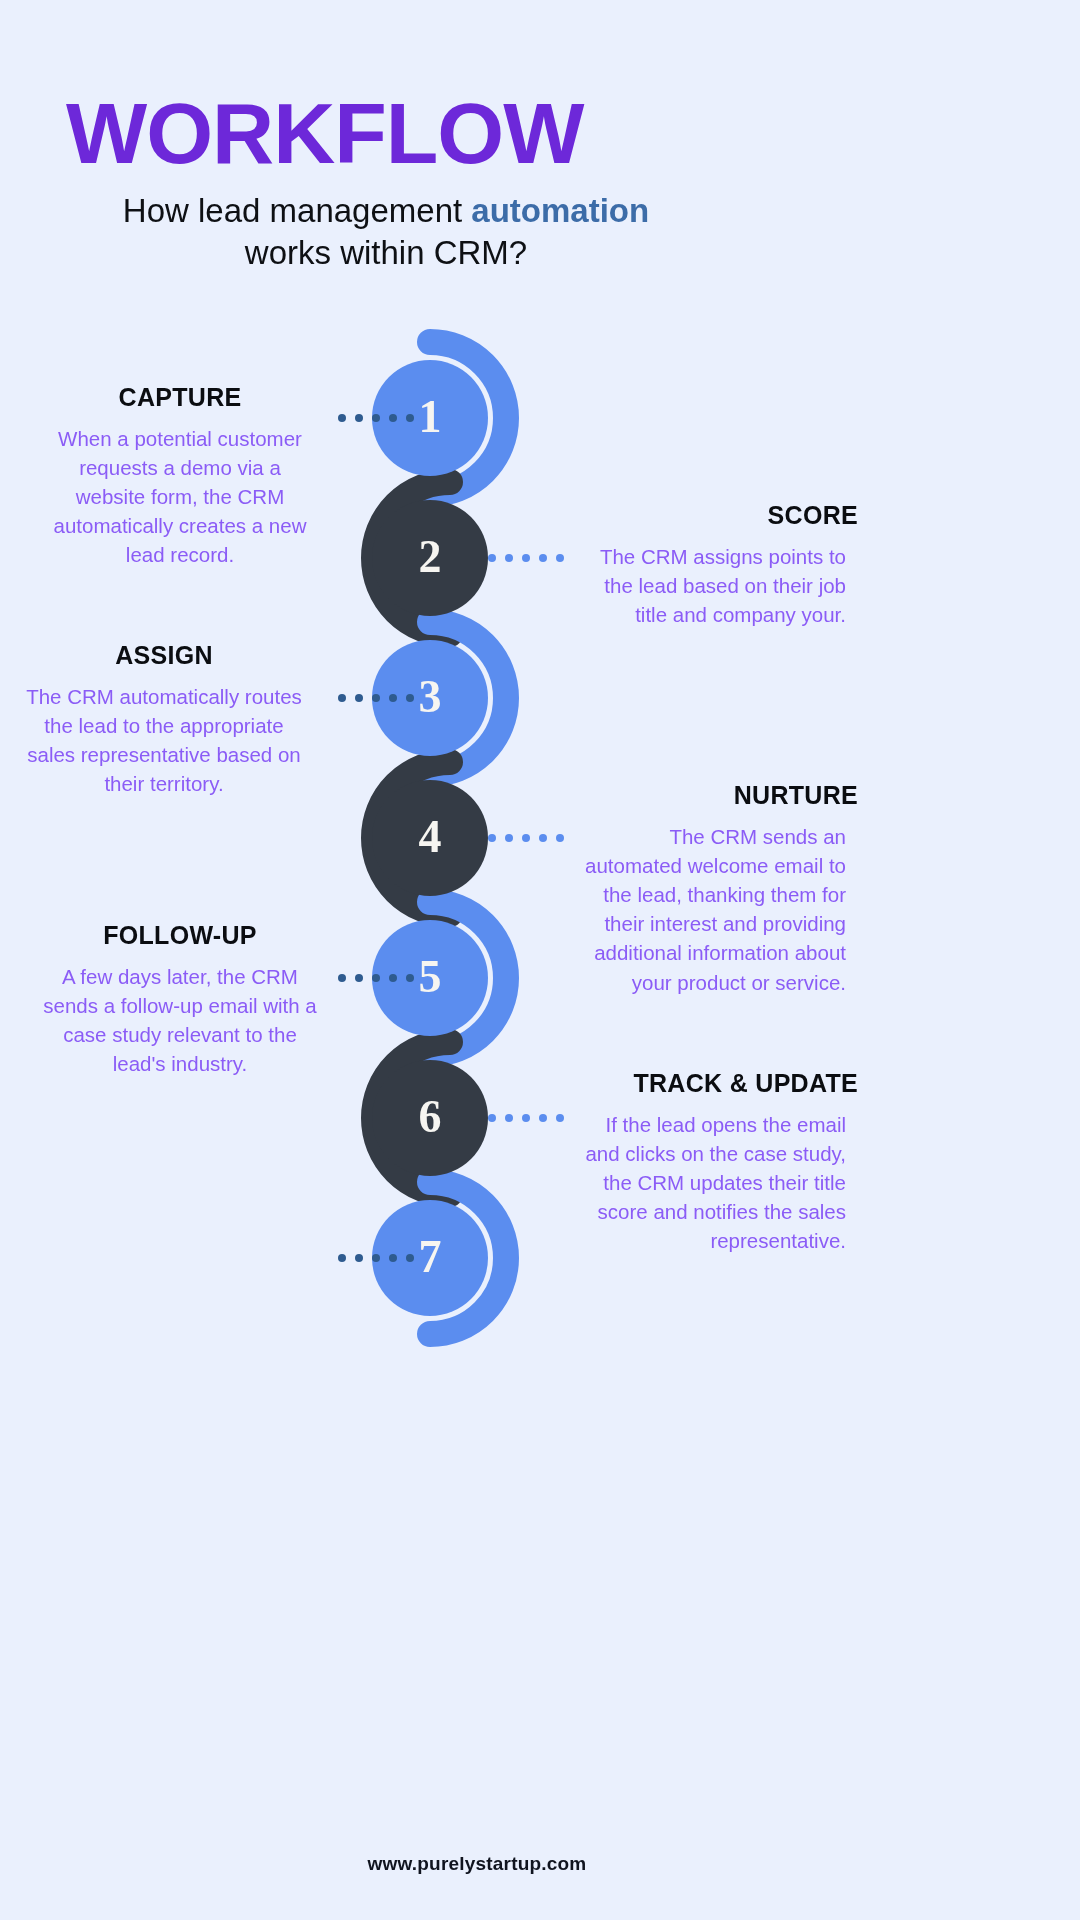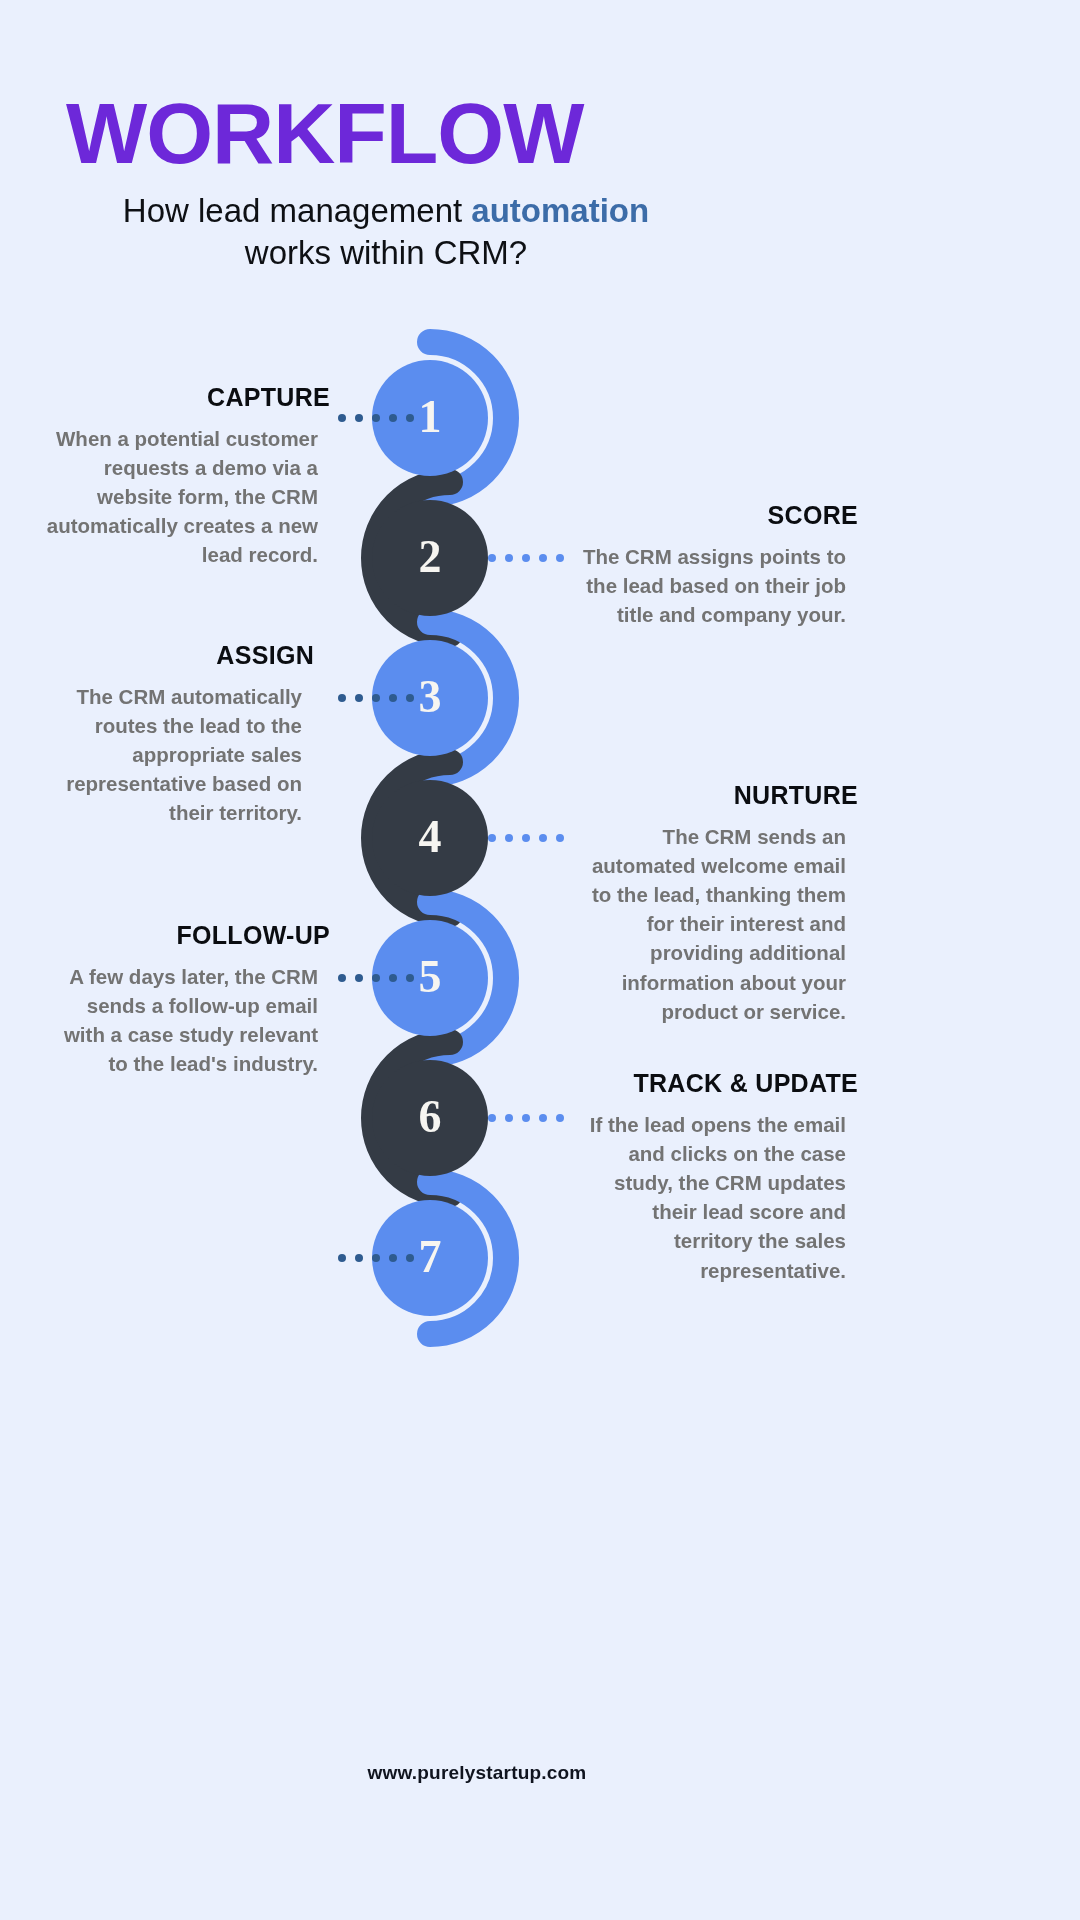--- a/index.html
+++ b/index.html
@@ -36,39 +36,39 @@
   .node .num{
     font-family:"Liberation Serif", serif;
     font-size:46px;font-weight:bold;color:#f6f5f1;line-height:1;
     transform:translateY(-1px);
   }
   .node.blue{background:#5b8def;}
   .node.dark{background:#343b45;}
 
   
   .txt{position:absolute;width:300px;}
-  .txt.left{text-align:right;}
+  .txt.left{text-align:center;}
   .txt.right{text-align:right;}
   .txt h3{
     margin:0 0 4px 0;font-size:25px;font-weight:bold;
     color:#0b0d11;letter-spacing:.3px;line-height:1.2;
   }
   .txt p{
-    margin:12px;font-size:20.5px;line-height:1.42;color:#737373;font-weight:700;
+    margin:12px;font-size:20.5px;line-height:1.42;color:#8b5cf6;font-weight:400;
   }
 
   
   .dots{position:absolute;display:flex;gap:9px;align-items:center;}
   .dots i{width:8px;height:8px;border-radius:50%;display:block;}
   .dots.dark i{background:#2e5b8f;}
   .dots.blue i{background:#5b8def;}
 
   
   .footer{
-    position:absolute;left:0;top:1762px;width:954px;text-align:center;
+    position:absolute;left:0;top:1853px;width:954px;text-align:center;
     font-size:19px;font-weight:bold;color:#10141f;letter-spacing:.2px;
   }
 </style>
 </head>
 <body>
 
 <div class="header">
   <h1 class="title">WORKFLOW</h1>
   <p class="subtitle">
     <span>How lead management </span><span class="accent">automation</span><br>
@@ -189,19 +189,19 @@
     <p>A few days later, the CRM sends a follow-up email with a case study relevant to the lead's industry.</p>
   </div>
 
   <div class="txt right" style="left:558px;top:458px;">
     <h3>NURTURE</h3>
     <p>The CRM sends an automated welcome email to the lead, thanking them for their interest and providing additional information about your product or service.</p>
   </div>
 
   <div class="txt right" style="left:558px;top:746px;">
     <h3>TRACK &amp; UPDATE</h3>
-    <p>If the lead opens the email and clicks on the case study, the CRM updates their lead score and territory the sales representative.</p>
+    <p>If the lead opens the email and clicks on the case study, the CRM updates their title score and notifies the sales representative.</p>
   </div>
 
 
 </div>
 
 <div class="footer">www.purelystartup.com</div>
 
 </body></html>

